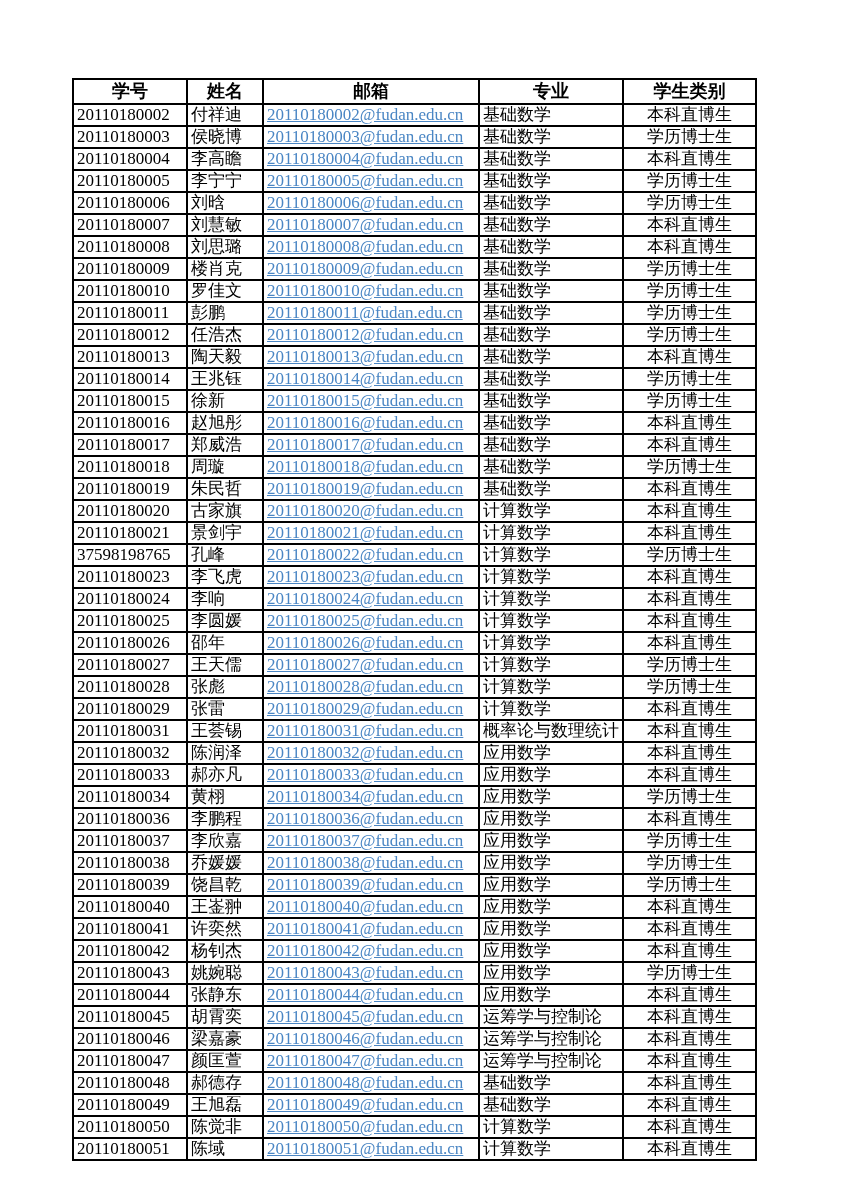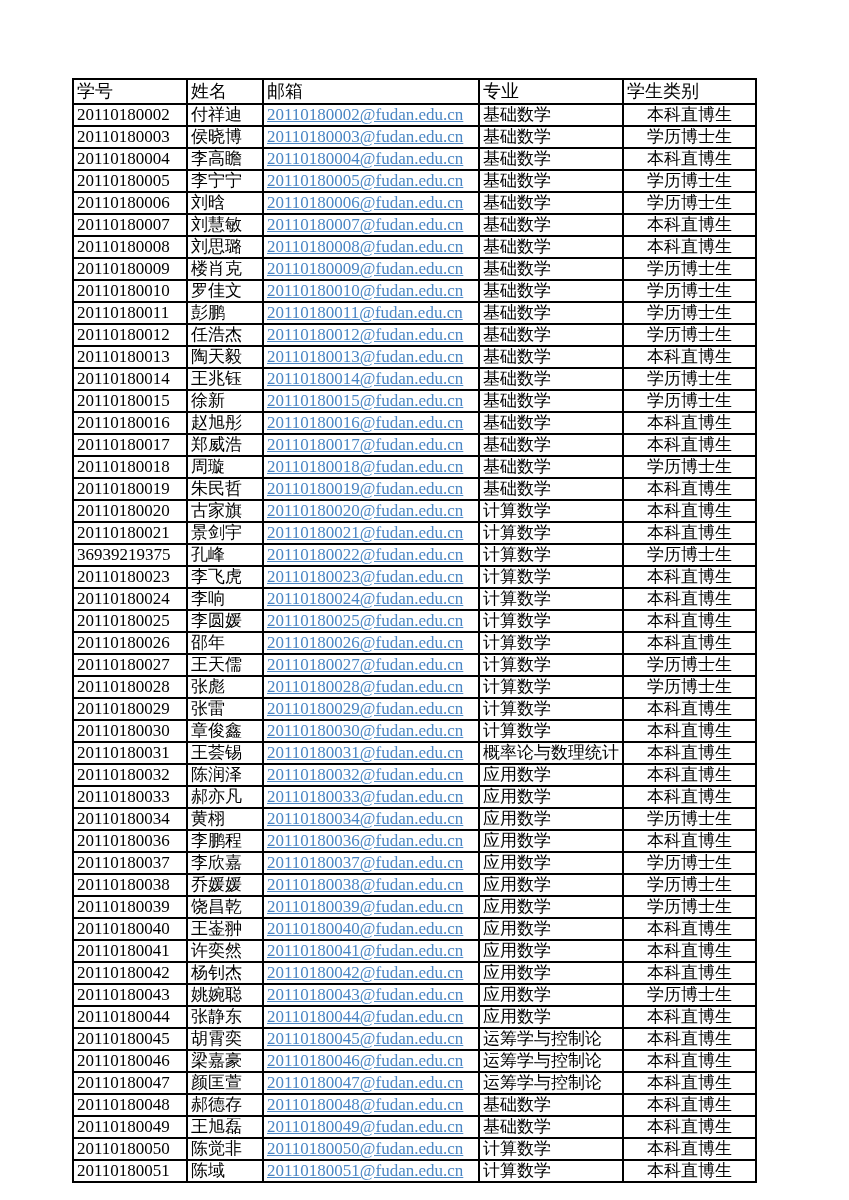--- a/index.html
+++ b/index.html
@@ -29,22 +29,22 @@
     height: 20px;
     font-size: 17px;
     line-height: 20px;
     white-space: nowrap;
     overflow: hidden;
     vertical-align: middle;
   }
   .roster thead th {
     height: 23px;
     font-size: 18px;
-    font-weight: normal;
-    text-align: left;
+    font-weight: bold;
+    text-align: center;
     line-height: 23px;
   }
   td.c-id, td.c-name, td.c-email, td.c-major { text-align: left; }
   td.c-cat { text-align: center; border-radius: 7px; }
   a.email-link {
     color: var(--link-color);
     cursor: pointer;
   }
   col.w-id    { width: 114px; }
   col.w-name  { width: 76px; }
@@ -248,21 +248,21 @@
         <tr>
       <td class="c-id">20110180021</td>
       <td class="c-name">景剑宇</td>
       <td class="c-email">
         <a class="email-link" href="#">20110180021@fudan.edu.cn</a>
       </td>
       <td class="c-major">计算数学</td>
       <td class="c-cat">本科直博生</td>
     </tr>
         <tr>
-      <td class="c-id">36939219375</td>
+      <td class="c-id">37598198765</td>
       <td class="c-name">孔峰</td>
       <td class="c-email">
         <a class="email-link" href="#">20110180022@fudan.edu.cn</a>
       </td>
       <td class="c-major">计算数学</td>
       <td class="c-cat">学历博士生</td>
     </tr>
         <tr>
       <td class="c-id">20110180023</td>
       <td class="c-name">李飞虎</td>
@@ -315,29 +315,20 @@
         <a class="email-link" href="#">20110180028@fudan.edu.cn</a>
       </td>
       <td class="c-major">计算数学</td>
       <td class="c-cat">学历博士生</td>
     </tr>
         <tr>
       <td class="c-id">20110180029</td>
       <td class="c-name">张雷</td>
       <td class="c-email">
         <a class="email-link" href="#">20110180029@fudan.edu.cn</a>
-      </td>
-      <td class="c-major">计算数学</td>
-      <td class="c-cat">本科直博生</td>
-    </tr>
-        <tr>
-      <td class="c-id">20110180030</td>
-      <td class="c-name">章俊鑫</td>
-      <td class="c-email">
-        <a class="email-link" href="#">20110180030@fudan.edu.cn</a>
       </td>
       <td class="c-major">计算数学</td>
       <td class="c-cat">本科直博生</td>
     </tr>
         <tr>
       <td class="c-id">20110180031</td>
       <td class="c-name">王荟锡</td>
       <td class="c-email">
         <a class="email-link" href="#">20110180031@fudan.edu.cn</a>
       </td>

